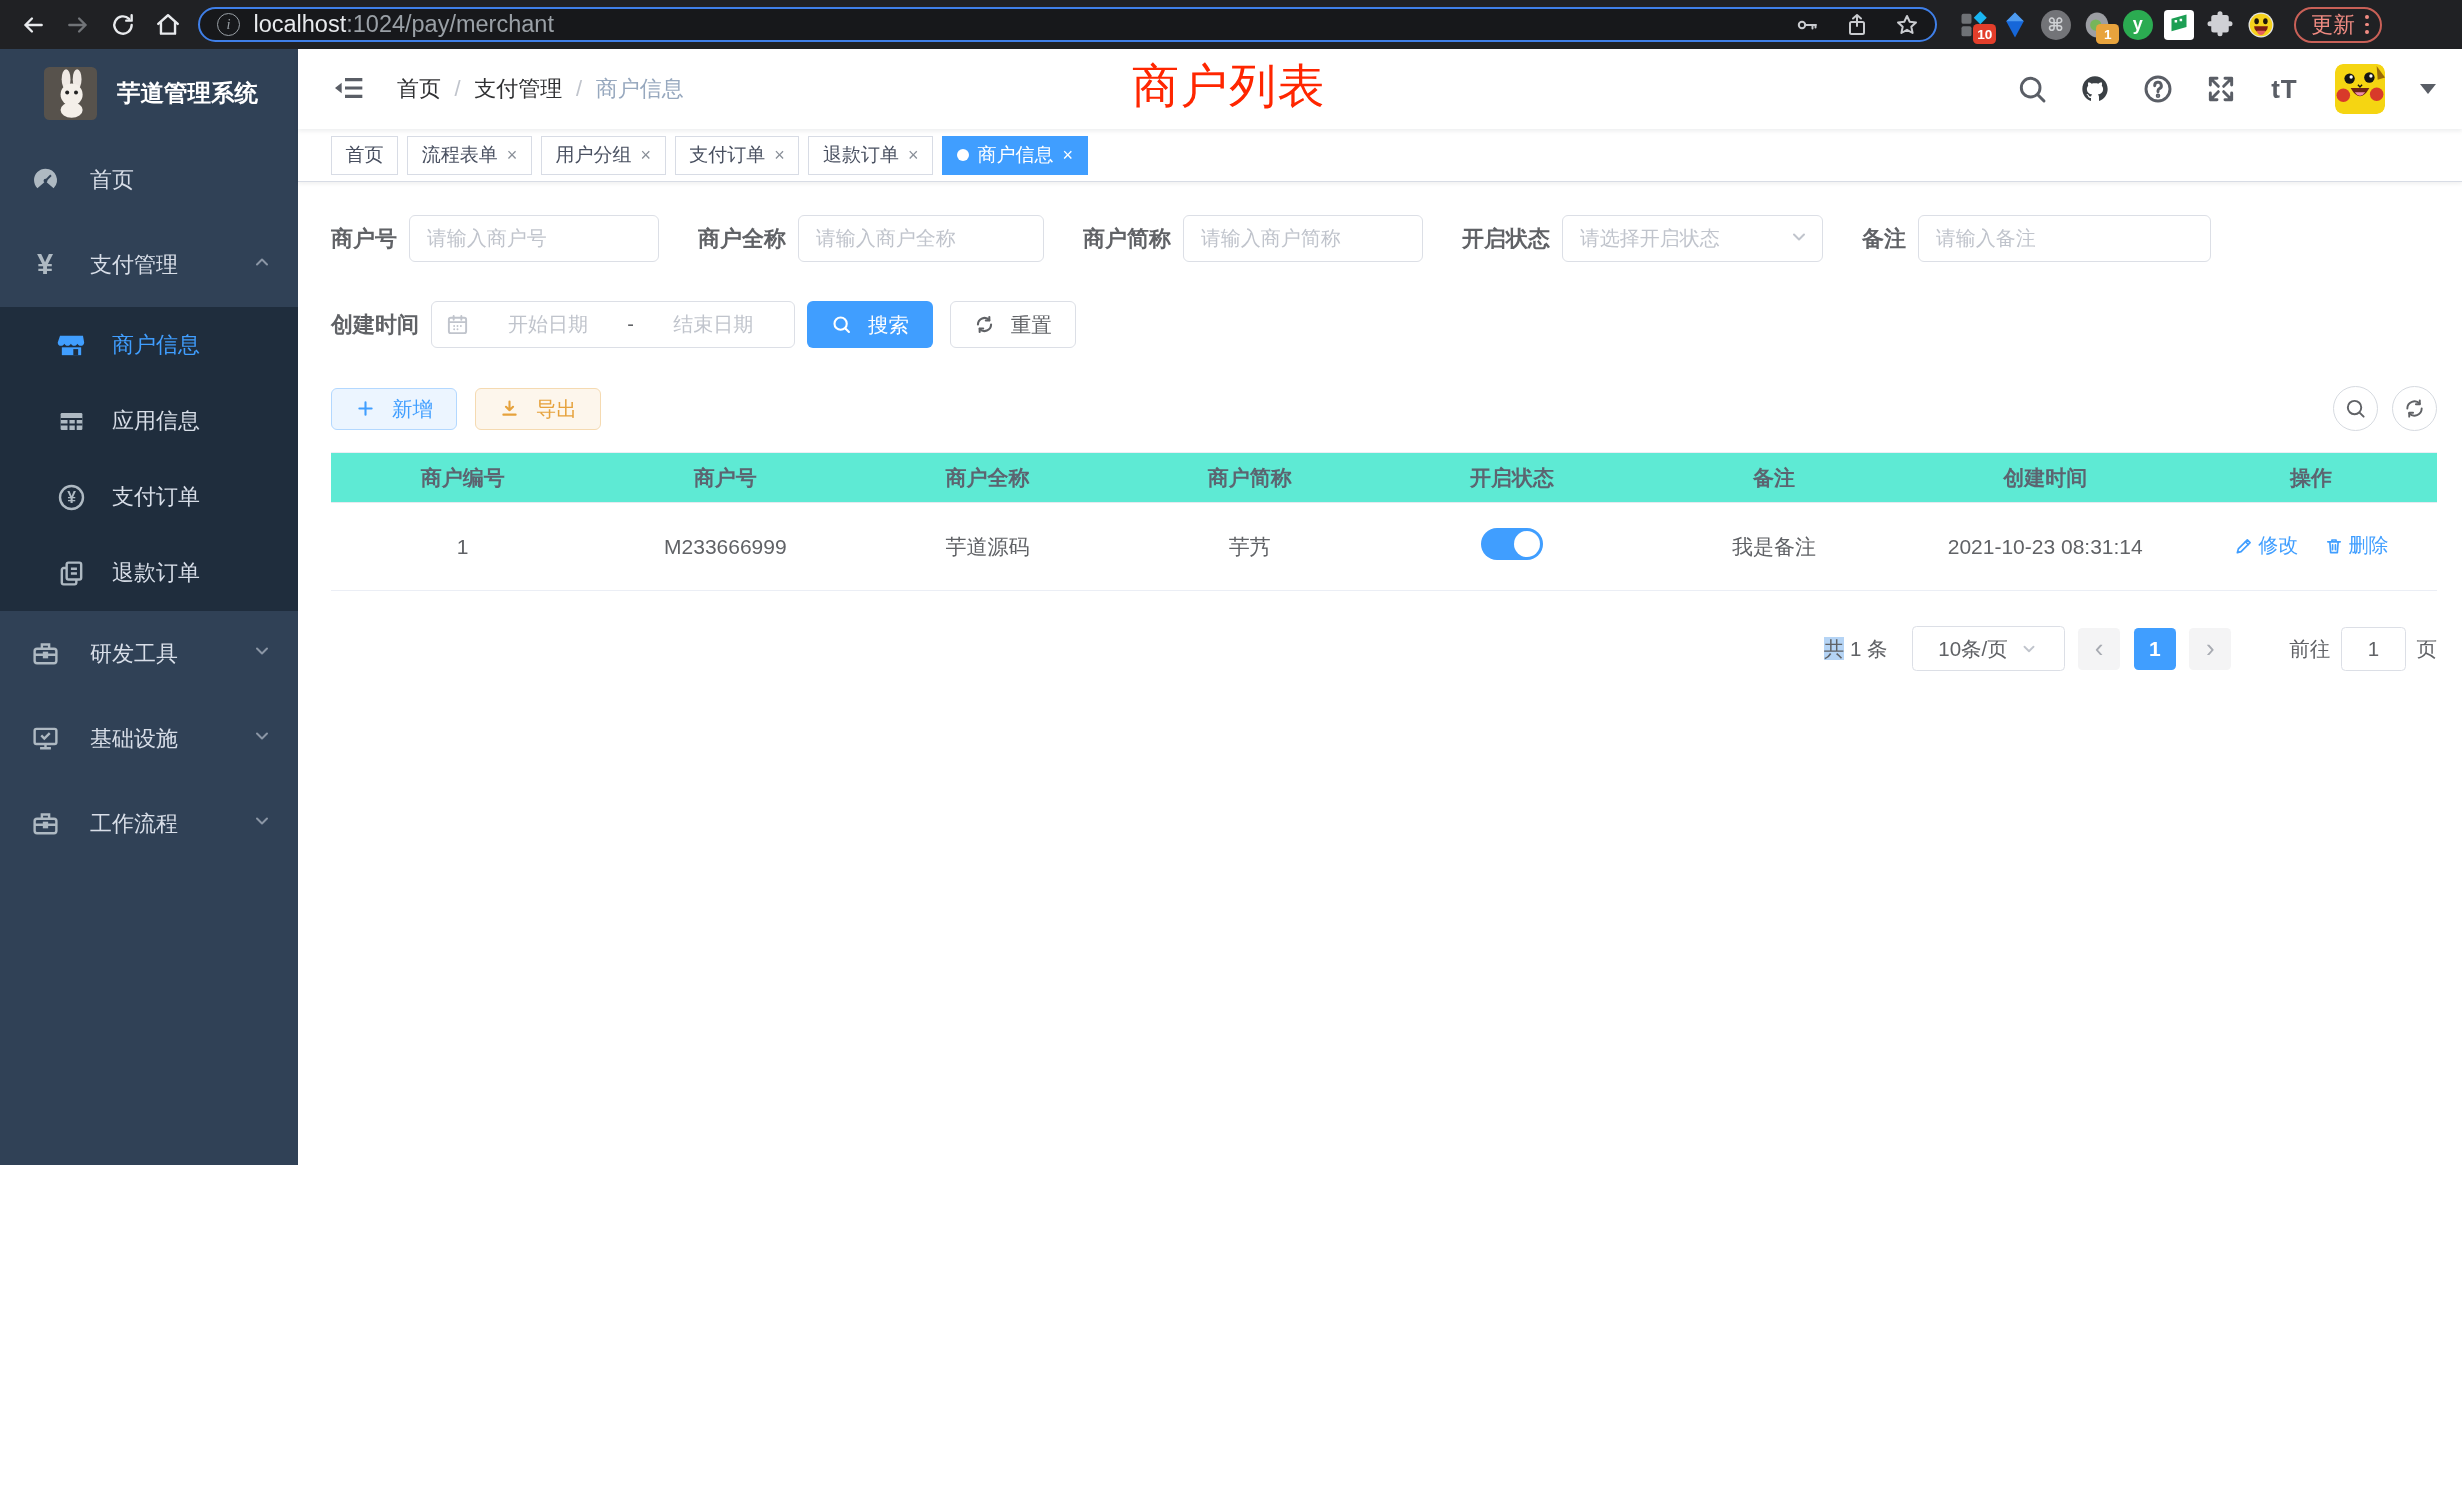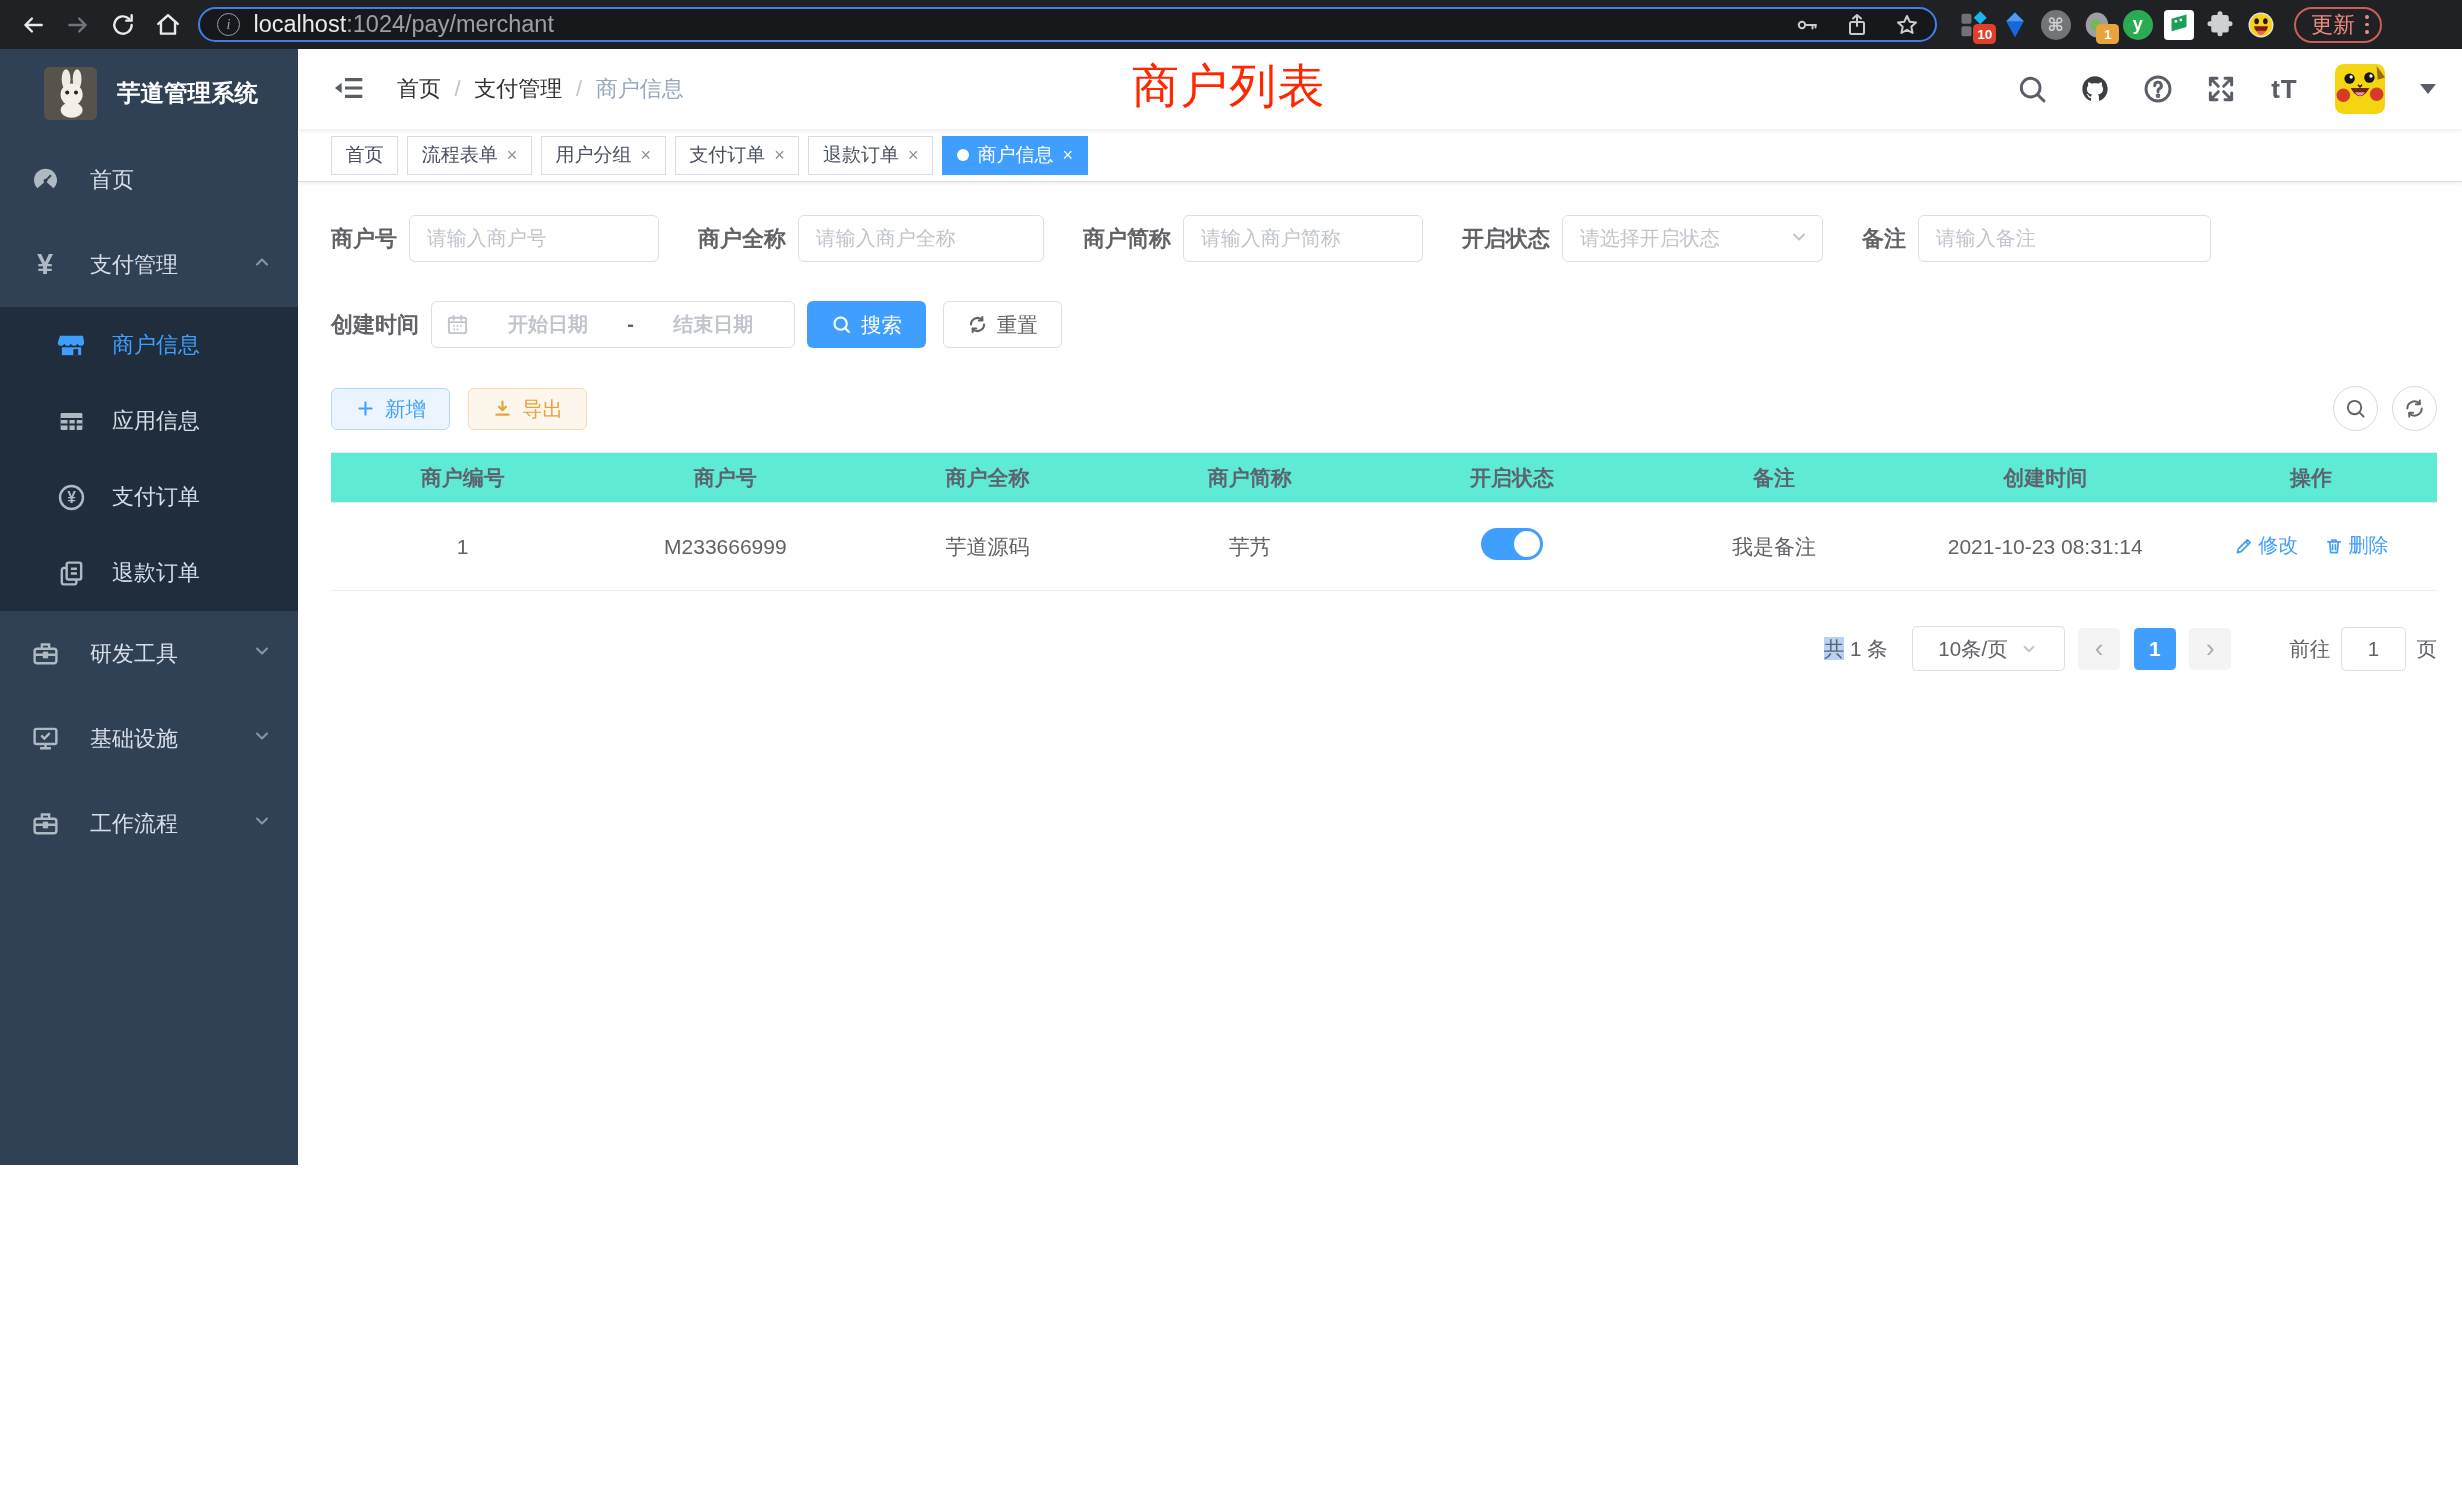--- a/index.html
+++ b/index.html
@@ -81,26 +81,26 @@
   .content { padding:33px 25px 0 33px; }
   .filter-row { display:flex; align-items:center; margin-bottom:39px; }
   .f-label { font-size:22px; font-weight:bold; color:#606266; margin-right:12px; white-space:nowrap; }
   .f-input { height:47px; border:1.5px solid #dcdfe6; border-radius:6px; font-size:20px; color:#606266;
     padding:0 16.7px; outline:none; background:#fff; font-family:inherit; }
   .f-input::placeholder { color:#c0c4cc; }
   .gap { margin-right:39px; }
   .sel-wrap { position:relative; display:flex; align-items:center; }
   .sel-wrap .sel-chev { position:absolute; right:13.6px; }
   .sel-chev svg { width:20px; height:20px; stroke:#c0c4cc; stroke-width:2.4; fill:none; stroke-linecap:round; stroke-linejoin:round; }
-  .date-box { width:364px; height:47px; border:1.5px solid #dcdfe6; border-radius:6px; display:flex; align-items:center; padding:0 13.6px; gap:12px;font-weight:bold; }
+  .date-box { width:364px; height:47px; border:1.5px solid #dcdfe6; border-radius:6px; display:flex; align-items:center; padding:0 13.6px; gap:12px; }
   .date-box svg { width:23px; height:23px; stroke:#c0c4cc; stroke-width:2; fill:none; stroke-linecap:round; }
   .date-ph { font-size:20px; color:#c0c4cc; flex:1; text-align:center; }
   .date-sep { font-size:20px; color:#606266; }
   .btn { height:47px; border-radius:6px; font-size:20.5px; display:inline-flex; align-items:center; justify-content:center;
-    gap:9px; padding:0 23px; cursor:pointer; border:1.5px solid transparent; font-family:inherit; }
+    gap:16px; padding:0 23px; cursor:pointer; border:1.5px solid transparent; font-family:inherit; }
   .btn svg { width:21px; height:21px; stroke-width:2.4; fill:none; stroke-linecap:round; stroke-linejoin:round; }
   .btn-primary { background:#409eff; color:#fff; margin-left:12px; }
   .btn-primary svg { stroke:#fff; }
   .btn-plain { background:#fff; border-color:#dcdfe6; color:#606266; margin-left:16.7px; }
   .btn-plain svg { stroke:#606266; }
   .action-row { display:flex; align-items:center; margin-bottom:21px; }
   .btn-add { height:42px; background:#ecf5ff; border-color:#b3d8ff; color:#409eff; }
   .btn-add svg { stroke:#409eff; }
   .btn-export { height:42px; background:#fdf6ec; border-color:#f5dab1; color:#e6a23c; margin-left:18px; }
   .btn-export svg { stroke:#e6a23c; }

